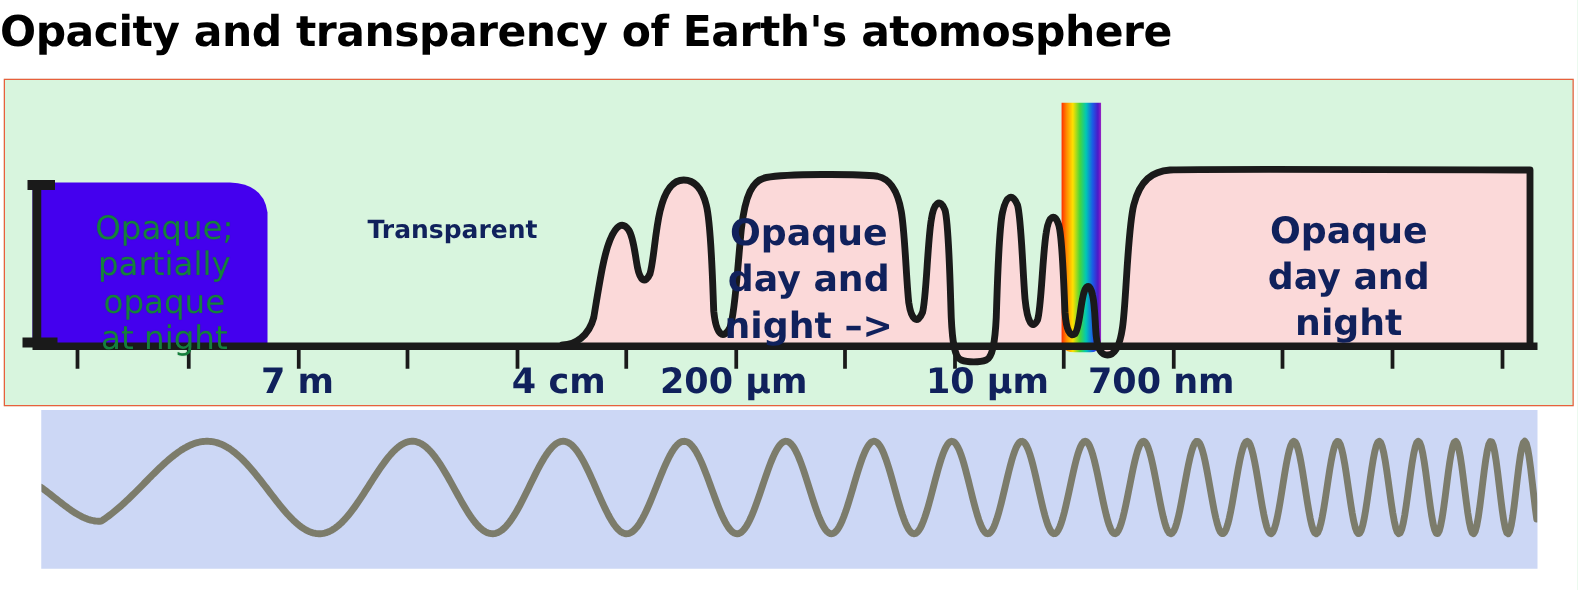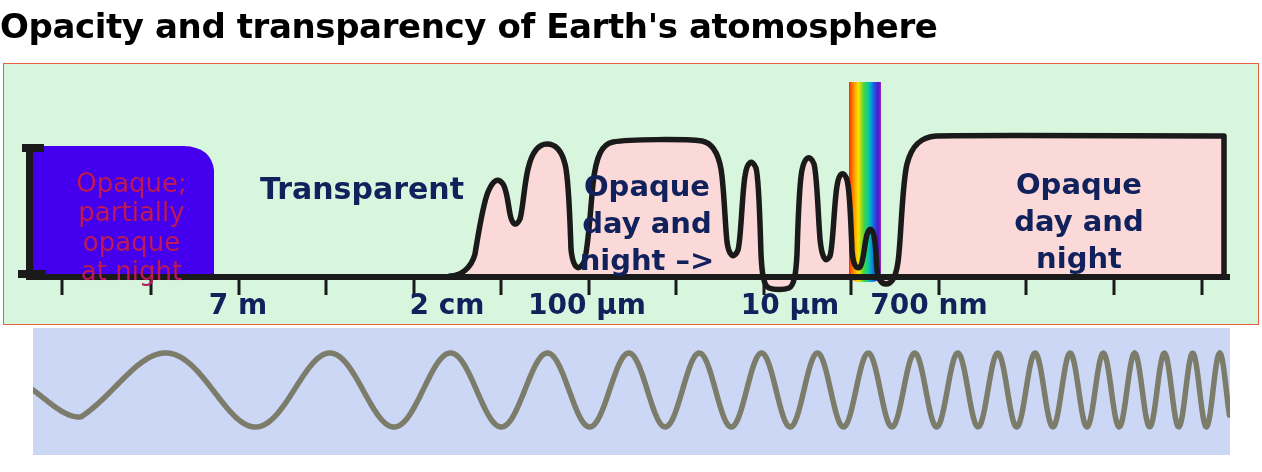--- a/index.html
+++ b/index.html
@@ -37,29 +37,29 @@
     font-family:"DejaVu Sans",sans-serif;
     font-weight:bold;
     color:#10215c;
     text-align:center;
     line-height:1.10;
     white-space:pre-line;
     pointer-events:none;
   }
   #label-opaque-night{
     left:45px;top:105px;width:165px;
-    color:#be185d;
+    color:#15803d;
     font-weight:normal;
     font-size:26px;
     line-height:1.13;
     text-shadow:0 0 1px rgba(0,0,0,.25);
   }
   #label-transparent{
     left:238px;top:108px;width:240px;
-    font-size:30px;
+    font-size:20px;
   }
   #label-opaque-dn-1{
     left:548px;top:104px;width:190px;
     font-size:29px;
     line-height:1.28;
   }
   #label-opaque-dn-2{
     left:975px;top:102px;width:200px;
     font-size:29px;
     line-height:1.28;
@@ -246,22 +246,22 @@
     <div class="region-label" id="label-opaque-dn-1">Opaque
 day and
 night –&gt;</div>
 
     <div class="region-label" id="label-opaque-dn-2">Opaque
 day and
 night</div>
 
     <div id="axis-tick-labels">
         <div class="tick-label" style="left: 234px; top: 224px;">7 m</div>
-        <div class="tick-label" style="left: 443px; top: 224px;">2 cm</div>
-        <div class="tick-label" style="left: 583px; top: 224px;">100 µm</div>
+        <div class="tick-label" style="left: 443px; top: 224px;">4 cm</div>
+        <div class="tick-label" style="left: 583px; top: 224px;">200 µm</div>
         <div class="tick-label" style="left: 786px; top: 224px;">10 µm</div>
         <div class="tick-label" style="left: 925px; top: 224px;">700 nm</div>
       </div>
   </div>
 
   <div id="wave-panel">
     <svg id="wave-svg" viewBox="0 0 1197 127" preserveAspectRatio="none">
       <path id="wave-path" fill="none" stroke="#7c7c6b" stroke-width="5.5" stroke-linecap="round" stroke-linejoin="round" d="M 0.0,62.00 L 1.2,62.88 L 2.4,63.77 L 3.6,64.68 L 4.8,65.59 L 6.0,66.52 L 7.2,67.46 L 8.4,68.40 L 9.6,69.34 L 10.8,70.29 L 12.0,71.23 L 13.2,72.18 L 14.4,73.12 L 15.6,74.05 L 16.8,74.98 L 18.0,75.90 L 19.2,76.80 L 20.4,77.69 L 21.6,78.56 L 22.8,79.41 L 24.0,80.25 L 25.2,81.05 L 26.4,81.83 L 27.6,82.59 L 28.8,83.31 L 30.0,84.00 L 31.2,84.65 L 32.4,85.27 L 33.6,85.85 L 34.8,86.39 L 36.0,86.88 L 37.2,87.32 L 38.4,87.72 L 39.6,88.07 L 40.8,88.36 L 42.0,88.60 L 43.2,88.79 L 44.4,88.91 L 45.6,88.98 L 46.8,88.98 L 48.0,88.85 L 49.2,88.08 L 50.4,87.27 L 51.6,86.45 L 52.8,85.59 L 54.0,84.71 L 55.2,83.81 L 56.4,82.88 L 57.6,81.93 L 58.8,80.96 L 60.0,79.96 L 61.2,78.95 L 62.4,77.91 L 63.6,76.86 L 64.8,75.79 L 66.0,74.70 L 67.2,73.59 L 68.4,72.47 L 69.6,71.33 L 70.8,70.18 L 72.0,69.02 L 73.2,67.85 L 74.4,66.67 L 75.6,65.48 L 76.8,64.28 L 78.0,63.07 L 79.2,61.86 L 80.4,60.65 L 81.6,59.43 L 82.8,58.21 L 84.0,56.99 L 85.2,55.78 L 86.4,54.56 L 87.6,53.36 L 88.8,52.15 L 90.0,50.96 L 91.2,49.77 L 92.4,48.59 L 93.6,47.43 L 94.8,46.28 L 96.0,45.14 L 97.2,44.02 L 98.4,42.92 L 99.6,41.83 L 100.8,40.77 L 102.0,39.73 L 103.2,38.71 L 104.4,37.72 L 105.6,36.76 L 106.8,35.82 L 108.0,34.91 L 109.2,34.04 L 110.4,33.19 L 111.6,32.38 L 112.8,31.61 L 114.0,30.87 L 115.2,30.17 L 116.4,29.51 L 117.6,28.89 L 118.8,28.32 L 120.0,27.78 L 121.2,27.29 L 122.4,26.84 L 123.6,26.44 L 124.8,26.09 L 126.0,25.79 L 127.2,25.53 L 128.4,25.32 L 129.6,25.17 L 130.8,25.06 L 132.0,25.01 L 133.2,25.01 L 134.4,25.06 L 135.6,25.16 L 136.8,25.32 L 138.0,25.53 L 139.2,25.80 L 140.4,26.11 L 141.6,26.49 L 142.8,26.91 L 144.0,27.39 L 145.2,27.93 L 146.4,28.51 L 147.6,29.15 L 148.8,29.84 L 150.0,30.59 L 151.2,31.38 L 152.4,32.22 L 153.6,33.12 L 154.8,34.06 L 156.0,35.04 L 157.2,36.08 L 158.4,37.16 L 159.6,38.28 L 160.8,39.44 L 162.0,40.64 L 163.2,41.88 L 164.4,43.16 L 165.6,44.47 L 166.8,45.82 L 168.0,47.19 L 169.2,48.60 L 170.4,50.03 L 171.6,51.49 L 172.8,52.97 L 174.0,54.47 L 175.2,55.98 L 176.4,57.51 L 177.6,59.06 L 178.8,60.61 L 180.0,62.17 L 181.2,63.73 L 182.4,65.30 L 183.6,66.86 L 184.8,68.42 L 186.0,69.97 L 187.2,71.51 L 188.4,73.04 L 189.6,74.55 L 190.8,76.05 L 192.0,77.52 L 193.2,78.96 L 194.4,80.38 L 195.6,81.76 L 196.8,83.12 L 198.0,84.43 L 199.2,85.71 L 200.4,86.94 L 201.6,88.13 L 202.8,89.26 L 204.0,90.35 L 205.2,91.39 L 206.4,92.36 L 207.6,93.28 L 208.8,94.14 L 210.0,94.94 L 211.2,95.67 L 212.4,96.33 L 213.6,96.92 L 214.8,97.44 L 216.0,97.89 L 217.2,98.27 L 218.4,98.57 L 219.6,98.79 L 220.8,98.93 L 222.0,99.00 L 223.2,98.98 L 224.4,98.88 L 225.6,98.71 L 226.8,98.45 L 228.0,98.11 L 229.2,97.69 L 230.4,97.18 L 231.6,96.60 L 232.8,95.94 L 234.0,95.20 L 235.2,94.38 L 236.4,93.48 L 237.6,92.51 L 238.8,91.46 L 240.0,90.35 L 241.2,89.16 L 242.4,87.91 L 243.6,86.59 L 244.8,85.21 L 246.0,83.77 L 247.2,82.27 L 248.4,80.72 L 249.6,79.12 L 250.8,77.48 L 252.0,75.79 L 253.2,74.06 L 254.4,72.30 L 255.6,70.51 L 256.8,68.69 L 258.0,66.85 L 259.2,64.99 L 260.4,63.12 L 261.6,61.24 L 262.8,59.36 L 264.0,57.48 L 265.2,55.61 L 266.4,53.75 L 267.6,51.91 L 268.8,50.09 L 270.0,48.29 L 271.2,46.53 L 272.4,44.81 L 273.6,43.12 L 274.8,41.49 L 276.0,39.90 L 277.2,38.38 L 278.4,36.91 L 279.6,35.51 L 280.8,34.18 L 282.0,32.93 L 283.2,31.75 L 284.4,30.66 L 285.6,29.65 L 286.8,28.73 L 288.0,27.91 L 289.2,27.19 L 290.4,26.56 L 291.6,26.04 L 292.8,25.62 L 294.0,25.30 L 295.2,25.10 L 296.4,25.01 L 297.6,25.02 L 298.8,25.15 L 300.0,25.39 L 301.2,25.75 L 302.4,26.21 L 303.6,26.79 L 304.8,27.48 L 306.0,28.28 L 307.2,29.18 L 308.4,30.19 L 309.6,31.31 L 310.8,32.52 L 312.0,33.83 L 313.2,35.24 L 314.4,36.74 L 315.6,38.32 L 316.8,39.98 L 318.0,41.72 L 319.2,43.54 L 320.4,45.41 L 321.6,47.35 L 322.8,49.34 L 324.0,51.38 L 325.2,53.46 L 326.4,55.58 L 327.6,57.72 L 328.8,59.88 L 330.0,62.06 L 331.2,64.24 L 332.4,66.42 L 333.6,68.58 L 334.8,70.73 L 336.0,72.86 L 337.2,74.95 L 338.4,77.00 L 339.6,79.00 L 340.8,80.95 L 342.0,82.83 L 343.2,84.64 L 344.4,86.37 L 345.6,88.02 L 346.8,89.57 L 348.0,91.03 L 349.2,92.38 L 350.4,93.61 L 351.6,94.74 L 352.8,95.74 L 354.0,96.61 L 355.2,97.36 L 356.4,97.97 L 357.6,98.44 L 358.8,98.77 L 360.0,98.95 L 361.2,99.00 L 362.4,98.89 L 363.6,98.64 L 364.8,98.24 L 366.0,97.70 L 367.2,97.01 L 368.4,96.18 L 369.6,95.20 L 370.8,94.09 L 372.0,92.84 L 373.2,91.46 L 374.4,89.96 L 375.6,88.33 L 376.8,86.59 L 378.0,84.74 L 379.2,82.79 L 380.4,80.75 L 381.6,78.62 L 382.8,76.42 L 384.0,74.15 L 385.2,71.82 L 386.4,69.44 L 387.6,67.02 L 388.8,64.57 L 390.0,62.11 L 391.2,59.64 L 392.4,57.17 L 393.6,54.72 L 394.8,52.30 L 396.0,49.92 L 397.2,47.58 L 398.4,45.30 L 399.6,43.10 L 400.8,40.98 L 402.0,38.95 L 403.2,37.02 L 404.4,35.21 L 405.6,33.52 L 406.8,31.96 L 408.0,30.54 L 409.2,29.27 L 410.4,28.15 L 411.6,27.19 L 412.8,26.40 L 414.0,25.78 L 415.2,25.34 L 416.4,25.08 L 417.6,25.00 L 418.8,25.11 L 420.0,25.40 L 421.2,25.87 L 422.4,26.53 L 423.6,27.37 L 424.8,28.39 L 426.0,29.58 L 427.2,30.95 L 428.4,32.48 L 429.6,34.16 L 430.8,36.00 L 432.0,37.98 L 433.2,40.09 L 434.4,42.32 L 435.6,44.66 L 436.8,47.10 L 438.0,49.62 L 439.2,52.22 L 440.4,54.88 L 441.6,57.58 L 442.8,60.32 L 444.0,63.07 L 445.2,65.82 L 446.4,68.55 L 447.6,71.26 L 448.8,73.92 L 450.0,76.52 L 451.2,79.04 L 452.4,81.47 L 453.6,83.80 L 454.8,86.00 L 456.0,88.08 L 457.2,90.00 L 458.4,91.77 L 459.6,93.36 L 460.8,94.78 L 462.0,96.00 L 463.2,97.03 L 464.4,97.84 L 465.6,98.45 L 466.8,98.83 L 468.0,98.99 L 469.2,98.93 L 470.4,98.64 L 471.6,98.13 L 472.8,97.38 L 474.0,96.42 L 475.2,95.24 L 476.4,93.85 L 477.6,92.26 L 478.8,90.46 L 480.0,88.49 L 481.2,86.34 L 482.4,84.03 L 483.6,81.57 L 484.8,78.97 L 486.0,76.26 L 487.2,73.45 L 488.4,70.56 L 489.6,67.61 L 490.8,64.61 L 492.0,61.59 L 493.2,58.56 L 494.4,55.55 L 495.6,52.57 L 496.8,49.66 L 498.0,46.82 L 499.2,44.07 L 500.4,41.45 L 501.6,38.96 L 502.8,36.62 L 504.0,34.46 L 505.2,32.49 L 506.4,30.72 L 507.6,29.16 L 508.8,27.84 L 510.0,26.76 L 511.2,25.93 L 512.4,25.36 L 513.6,25.05 L 514.8,25.02 L 516.0,25.25 L 517.2,25.76 L 518.4,26.53 L 519.6,27.57 L 520.8,28.87 L 522.0,30.42 L 523.2,32.22 L 524.4,34.24 L 525.6,36.48 L 526.8,38.92 L 528.0,41.54 L 529.2,44.33 L 530.4,47.26 L 531.6,50.31 L 532.8,53.46 L 534.0,56.68 L 535.2,59.96 L 536.4,63.25 L 537.6,66.55 L 538.8,69.82 L 540.0,73.03 L 541.2,76.16 L 542.4,79.18 L 543.6,82.07 L 544.8,84.80 L 546.0,87.35 L 547.2,89.69 L 548.4,91.81 L 549.6,93.69 L 550.8,95.31 L 552.0,96.64 L 553.2,97.69 L 554.4,98.44 L 555.6,98.88 L 556.8,99.00 L 558.0,98.80 L 559.2,98.28 L 560.4,97.45 L 561.6,96.30 L 562.8,94.85 L 564.0,93.11 L 565.2,91.09 L 566.4,88.80 L 567.6,86.27 L 568.8,83.51 L 570.0,80.56 L 571.2,77.43 L 572.4,74.15 L 573.6,70.75 L 574.8,67.26 L 576.0,63.72 L 577.2,60.15 L 578.4,56.59 L 579.6,53.08 L 580.8,49.64 L 582.0,46.31 L 583.2,43.12 L 584.4,40.10 L 585.6,37.29 L 586.8,34.71 L 588.0,32.39 L 589.2,30.34 L 590.4,28.61 L 591.6,27.19 L 592.8,26.12 L 594.0,25.40 L 595.2,25.04 L 596.4,25.05 L 597.6,25.43 L 598.8,26.18 L 600.0,27.30 L 601.2,28.77 L 602.4,30.58 L 603.6,32.72 L 604.8,35.16 L 606.0,37.89 L 607.2,40.88 L 608.4,44.09 L 609.6,47.50 L 610.8,51.07 L 612.0,54.77 L 613.2,58.54 L 614.4,62.37 L 615.6,66.20 L 616.8,69.99 L 618.0,73.71 L 619.2,77.30 L 620.4,80.74 L 621.6,83.98 L 622.8,86.98 L 624.0,89.71 L 625.2,92.14 L 626.4,94.24 L 627.6,95.98 L 628.8,97.34 L 630.0,98.31 L 631.2,98.86 L 632.4,98.99 L 633.6,98.70 L 634.8,97.98 L 636.0,96.85 L 637.2,95.30 L 638.4,93.36 L 639.6,91.05 L 640.8,88.39 L 642.0,85.42 L 643.2,82.15 L 644.4,78.64 L 645.6,74.92 L 646.8,71.04 L 648.0,67.03 L 649.2,62.96 L 650.4,58.87 L 651.6,54.80 L 652.8,50.82 L 654.0,46.96 L 655.2,43.29 L 656.4,39.84 L 657.6,36.66 L 658.8,33.79 L 660.0,31.28 L 661.2,29.15 L 662.4,27.43 L 663.6,26.16 L 664.8,25.35 L 666.0,25.01 L 667.2,25.15 L 668.4,25.78 L 669.6,26.88 L 670.8,28.45 L 672.0,30.47 L 673.2,32.91 L 674.4,35.75 L 675.6,38.94 L 676.8,42.46 L 678.0,46.24 L 679.2,50.25 L 680.4,54.43 L 681.6,58.73 L 682.8,63.07 L 684.0,67.42 L 685.2,71.69 L 686.4,75.85 L 687.6,79.81 L 688.8,83.53 L 690.0,86.96 L 691.2,90.04 L 692.4,92.72 L 693.6,94.97 L 694.8,96.75 L 696.0,98.02 L 697.2,98.78 L 698.4,99.00 L 699.6,98.67 L 700.8,97.81 L 702.0,96.41 L 703.2,94.50 L 704.4,92.09 L 705.6,89.23 L 706.8,85.95 L 708.0,82.31 L 709.2,78.34 L 710.4,74.12 L 711.6,69.70 L 712.8,65.15 L 714.0,60.54 L 715.2,55.95 L 716.4,51.44 L 717.6,47.09 L 718.8,42.96 L 720.0,39.12 L 721.2,35.64 L 722.4,32.58 L 723.6,29.98 L 724.8,27.88 L 726.0,26.34 L 727.2,25.37 L 728.4,25.00 L 729.6,25.24 L 730.8,26.08 L 732.0,27.52 L 733.2,29.53 L 734.4,32.09 L 735.6,35.16 L 736.8,38.69 L 738.0,42.61 L 739.2,46.88 L 740.4,51.41 L 741.6,56.14 L 742.8,60.97 L 744.0,65.84 L 745.2,70.64 L 746.4,75.31 L 747.6,79.76 L 748.8,83.90 L 750.0,87.66 L 751.2,90.98 L 752.4,93.79 L 753.6,96.03 L 754.8,97.67 L 756.0,98.67 L 757.2,99.00 L 758.4,98.66 L 759.6,97.65 L 760.8,95.98 L 762.0,93.68 L 763.2,90.79 L 764.4,87.36 L 765.6,83.44 L 766.8,79.12 L 768.0,74.46 L 769.2,69.55 L 770.4,64.49 L 771.6,59.38 L 772.8,54.30 L 774.0,49.36 L 775.2,44.65 L 776.4,40.27 L 777.6,36.30 L 778.8,32.84 L 780.0,29.93 L 781.2,27.66 L 782.4,26.06 L 783.6,25.18 L 784.8,25.03 L 786.0,25.63 L 787.2,26.97 L 788.4,29.01 L 789.6,31.74 L 790.8,35.09 L 792.0,39.00 L 793.2,43.40 L 794.4,48.19 L 795.6,53.28 L 796.8,58.56 L 798.0,63.93 L 799.2,69.27 L 800.4,74.46 L 801.6,79.40 L 802.8,83.98 L 804.0,88.10 L 805.2,91.66 L 806.4,94.59 L 807.6,96.81 L 808.8,98.28 L 810.0,98.95 L 811.2,98.82 L 812.4,97.86 L 813.6,96.11 L 814.8,93.59 L 816.0,90.36 L 817.2,86.49 L 818.4,82.05 L 819.6,77.14 L 820.8,71.88 L 822.0,66.38 L 823.2,60.77 L 824.4,55.18 L 825.6,49.73 L 826.8,44.56 L 828.0,39.78 L 829.2,35.52 L 830.4,31.87 L 831.6,28.93 L 832.8,26.77 L 834.0,25.45 L 835.2,25.00 L 836.4,25.44 L 837.6,26.78 L 838.8,28.97 L 840.0,31.97 L 841.2,35.72 L 842.4,40.12 L 843.6,45.07 L 844.8,50.46 L 846.0,56.14 L 847.2,61.98 L 848.4,67.84 L 849.6,73.56 L 850.8,79.00 L 852.0,84.01 L 853.2,88.48 L 854.4,92.27 L 855.6,95.29 L 856.8,97.45 L 858.0,98.69 L 859.2,98.98 L 860.4,98.29 L 861.6,96.65 L 862.8,94.08 L 864.0,90.66 L 865.2,86.46 L 866.4,81.60 L 867.6,76.19 L 868.8,70.40 L 870.0,64.36 L 871.2,58.24 L 872.4,52.22 L 873.6,46.45 L 874.8,41.10 L 876.0,36.32 L 877.2,32.24 L 878.4,28.99 L 879.6,26.66 L 880.8,25.32 L 882.0,25.02 L 883.2,25.78 L 884.4,27.57 L 885.6,30.35 L 886.8,34.05 L 888.0,38.57 L 889.2,43.78 L 890.4,49.54 L 891.6,55.67 L 892.8,62.00 L 894.0,68.34 L 895.2,74.51 L 896.4,80.32 L 897.6,85.59 L 898.8,90.17 L 900.0,93.90 L 901.2,96.67 L 902.4,98.39 L 903.6,99.00 L 904.8,98.47 L 906.0,96.82 L 907.2,94.09 L 908.4,90.35 L 909.6,85.71 L 910.8,80.33 L 912.0,74.35 L 913.2,67.97 L 914.4,61.39 L 915.6,54.81 L 916.8,48.45 L 918.0,42.52 L 919.2,37.20 L 920.4,32.67 L 921.6,29.09 L 922.8,26.58 L 924.0,25.23 L 925.2,25.09 L 926.4,26.18 L 927.6,28.45 L 928.8,31.86 L 930.0,36.28 L 931.2,41.58 L 932.4,47.59 L 933.6,54.09 L 934.8,60.88 L 936.0,67.72 L 937.2,74.38 L 938.4,80.62 L 939.6,86.23 L 940.8,91.01 L 942.0,94.78 L 943.2,97.41 L 944.4,98.79 L 945.6,98.87 L 946.8,97.64 L 948.0,95.13 L 949.2,91.43 L 950.4,86.66 L 951.6,80.99 L 952.8,74.61 L 954.0,67.76 L 955.2,60.69 L 956.4,53.65 L 957.6,46.90 L 958.8,40.70 L 960.0,35.28 L 961.2,30.85 L 962.4,27.58 L 963.6,25.60 L 964.8,25.00 L 966.0,25.81 L 967.2,28.00 L 968.4,31.50 L 969.6,36.18 L 970.8,41.87 L 972.0,48.36 L 973.2,55.39 L 974.4,62.69 L 975.6,69.99 L 976.8,76.98 L 978.0,83.39 L 979.2,88.96 L 980.4,93.47 L 981.6,96.72 L 982.8,98.57 L 984.0,98.95 L 985.2,97.83 L 986.4,95.24 L 987.6,91.28 L 988.8,86.11 L 990.0,79.93 L 991.2,73.00 L 992.4,65.59 L 993.6,58.01 L 994.8,50.59 L 996.0,43.63 L 997.2,37.44 L 998.4,32.28 L 999.6,28.38 L 1000.8,25.92 L 1002.0,25.00 L 1003.2,25.69 L 1004.4,27.96 L 1005.6,31.71 L 1006.8,36.80 L 1008.0,43.01 L 1009.2,50.07 L 1010.4,57.68 L 1011.6,65.49 L 1012.8,73.17 L 1014.0,80.35 L 1015.2,86.73 L 1016.4,91.99 L 1017.6,95.91 L 1018.8,98.28 L 1020.0,98.99 L 1021.2,98.01 L 1022.4,95.35 L 1023.6,91.14 L 1024.8,85.57 L 1026.0,78.87 L 1027.2,71.38 L 1028.4,63.42 L 1029.6,55.38 L 1030.8,47.64 L 1032.0,40.57 L 1033.2,34.52 L 1034.4,29.77 L 1035.6,26.58 L 1036.8,25.10 L 1038.0,25.41 L 1039.2,27.52 L 1040.4,31.33 L 1041.6,36.66 L 1042.8,43.26 L 1044.0,50.81 L 1045.2,58.93 L 1046.4,67.22 L 1047.6,75.26 L 1048.8,82.65 L 1050.0,89.01 L 1051.2,94.00 L 1052.4,97.36 L 1053.6,98.91 L 1054.8,98.55 L 1056.0,96.30 L 1057.2,92.25 L 1058.4,86.62 L 1059.6,79.68 L 1060.8,71.79 L 1062.0,63.38 L 1063.2,54.87 L 1064.4,46.72 L 1065.6,39.38 L 1066.8,33.24 L 1068.0,28.64 L 1069.2,25.84 L 1070.4,25.01 L 1071.6,26.20 L 1072.8,29.36 L 1074.0,34.32 L 1075.2,40.83 L 1076.4,48.53 L 1077.6,56.99 L 1078.8,65.76 L 1080.0,74.33 L 1081.2,82.22 L 1082.4,88.98 L 1083.6,94.21 L 1084.8,97.62 L 1086.0,98.98 L 1087.2,98.21 L 1088.4,95.35 L 1089.6,90.53 L 1090.8,84.05 L 1092.0,76.25 L 1093.2,67.61 L 1094.4,58.61 L 1095.6,49.80 L 1096.8,41.69 L 1098.0,34.79 L 1099.2,29.51 L 1100.4,26.17 L 1101.6,25.00 L 1102.8,26.08 L 1104.0,29.35 L 1105.2,34.63 L 1106.4,41.61 L 1107.6,49.86 L 1108.8,58.88 L 1110.0,68.11 L 1111.2,76.98 L 1112.4,84.93 L 1113.6,91.44 L 1114.8,96.11 L 1116.0,98.61 L 1117.2,98.78 L 1118.4,96.60 L 1119.6,92.18 L 1120.8,85.80 L 1122.0,77.87 L 1123.2,68.88 L 1124.4,59.43 L 1125.6,50.13 L 1126.8,41.59 L 1128.0,34.39 L 1129.2,29.01 L 1130.4,25.82 L 1131.6,25.05 L 1132.8,26.76 L 1134.0,30.86 L 1135.2,37.08 L 1136.4,45.01 L 1137.6,54.12 L 1138.8,63.78 L 1140.0,73.35 L 1141.2,82.14 L 1142.4,89.56 L 1143.6,95.06 L 1144.8,98.26 L 1146.0,98.92 L 1147.2,96.97 L 1148.4,92.53 L 1149.6,85.92 L 1150.8,77.57 L 1152.0,68.10 L 1153.2,58.17 L 1154.4,48.49 L 1155.6,39.78 L 1156.8,32.67 L 1158.0,27.69 L 1159.2,25.23 L 1160.4,25.48 L 1161.6,28.43 L 1162.8,33.89 L 1164.0,41.46 L 1165.2,50.59 L 1166.4,60.59 L 1167.6,70.72 L 1168.8,80.21 L 1170.0,88.33 L 1171.2,94.45 L 1172.4,98.08 L 1173.6,98.94 L 1174.8,96.94 L 1176.0,92.22 L 1177.2,85.13 L 1178.4,76.21 L 1179.6,66.15 L 1180.8,55.75 L 1182.0,45.82 L 1183.2,37.17 L 1184.4,30.48 L 1185.6,26.31 L 1186.8,25.01 L 1188.0,26.70 L 1189.2,31.26 L 1190.4,38.35 L 1191.6,47.38 L 1192.8,57.64 L 1194.0,68.27 L 1195.2,78.41 L 1196.4,87.20"></path>
     </svg>
   </div>

